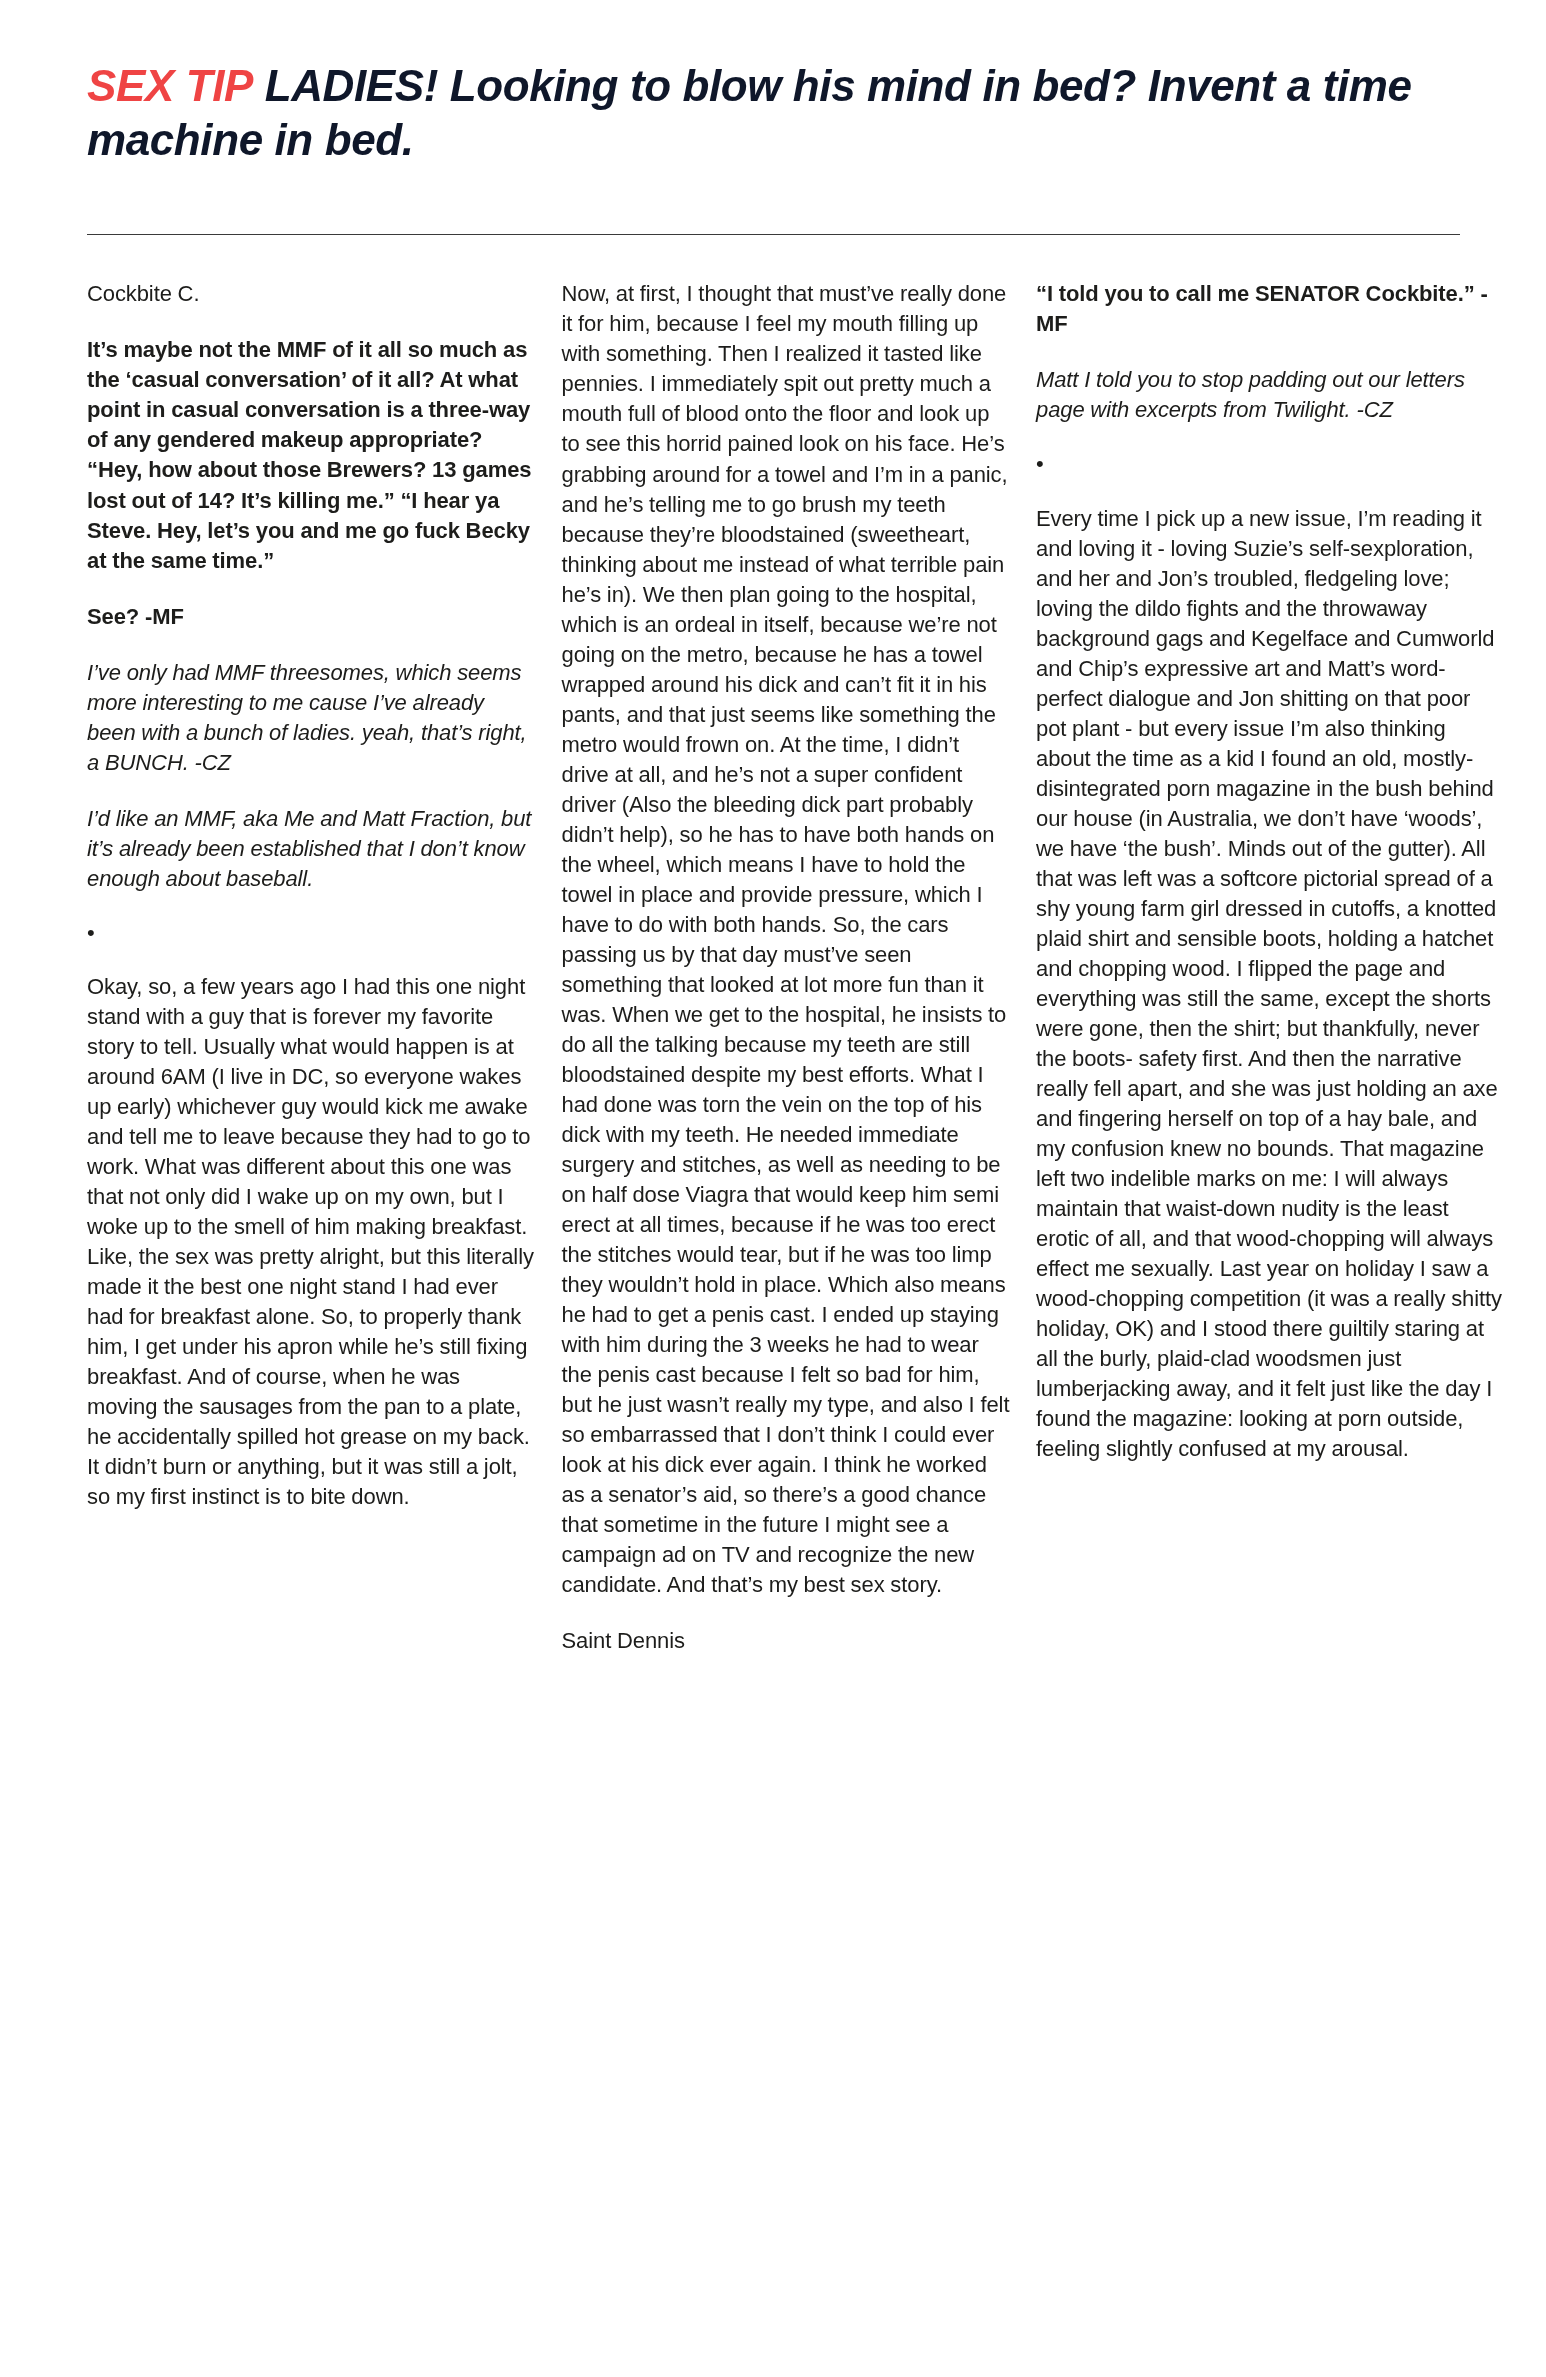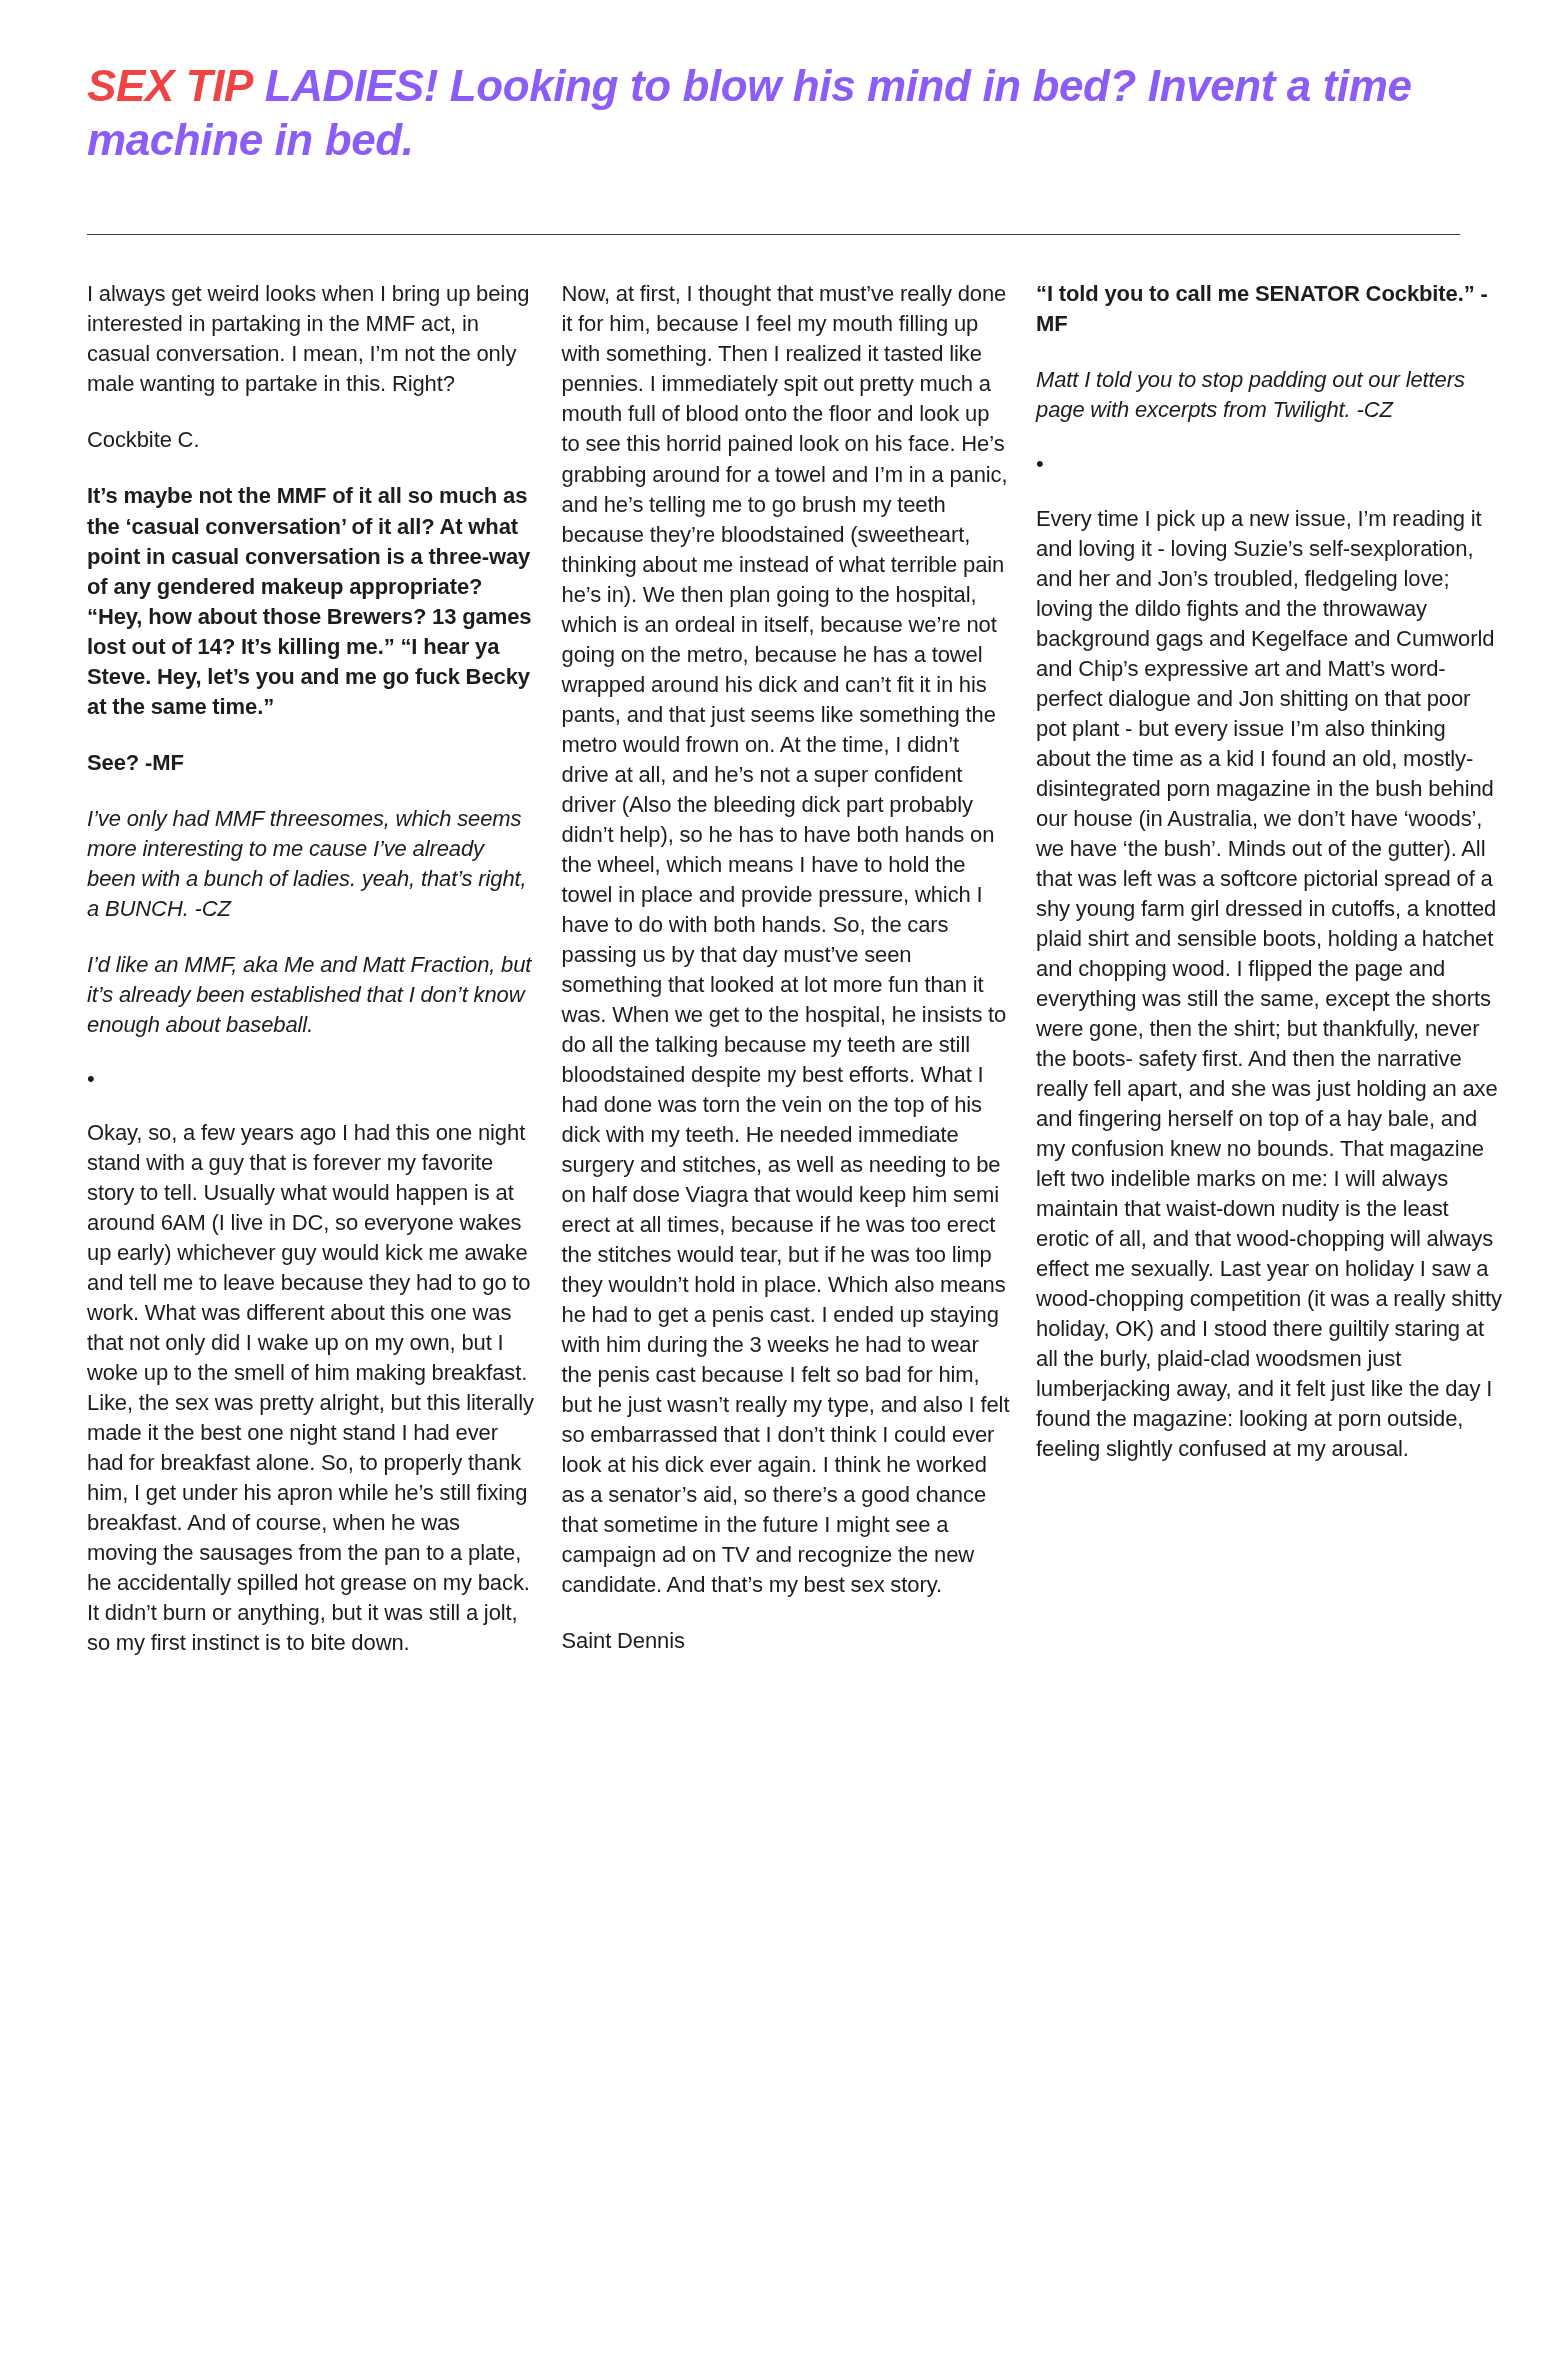--- a/index.html
+++ b/index.html
@@ -28,21 +28,21 @@
     font-style: italic;
     font-weight: 700;
     letter-spacing: -0.4px;
     margin: 0;
     padding-top: 6.2px;
   }
   .headline .kicker {
     color: #ef4444;
   }
   .headline .rest {
-    color: #8b5cf6;
+    color: #0f172a;
     font-weight: 600;
   }
   .rule {
     border: 0;
     border-top: 1.6px solid #3a3a3a;
     margin: 67px 0 0 0;
     width: 100%;
   }
   
   .columns {
@@ -79,21 +79,20 @@
 <div class="page">
 
   <h1 class="headline">
     <span class="kicker">SEX TIP</span><span class="rest"> LADIES! Looking to blow his mind in bed? Invent a time machine in bed.</span>
   </h1>
 
   <hr class="rule">
 
   <div class="columns">
     <div class="col" id="c1">
-        <p class="blk">I always get weird looks when I bring up being interested in partaking in the MMF act, in casual conversation. I mean, I’m not the only male wanting to partake in this. Right?</p>
         <p class="blk">Cockbite C.</p>
         <p class="blk b">It’s maybe not the MMF of it all so much as the ‘casual conversation’ of it all? At what point in casual conversation is a three-way of any gendered makeup appropriate? “Hey, how about those Brewers? 13 games lost out of 14? It’s killing me.” “I hear ya Steve. Hey, let’s you and me go fuck Becky at the same time.”</p>
         <p class="blk b">See? -MF</p>
         <p class="blk bi">I’ve only had MMF threesomes, which seems more interesting to me cause I’ve already been with a bunch of ladies. yeah, that’s right, a BUNCH. -CZ</p>
         <p class="blk bi">I’d like an MMF, aka Me and Matt Fraction, but it’s already been established that I don’t know enough about baseball.</p>
         <p class="blk bullet">•</p>
         <p class="blk">Okay, so, a few years ago I had this one night stand with a guy that is forever my favorite story to tell. Usually what would happen is at around 6AM (I live in DC, so everyone wakes up early) whichever guy would kick me awake and tell me to leave because they had to go to work. What was different about this one was that not only did I wake up on my own, but I woke up to the smell of him making breakfast. Like, the sex was pretty alright, but this literally made it the best one night stand I had ever had for breakfast alone. So, to properly thank him, I get under his apron while he’s still fixing breakfast. And of course, when he was moving the sausages from the pan to a plate, he accidentally spilled hot grease on my back. It didn’t burn or anything, but it was still a jolt, so my first instinct is to bite down.</p>
       </div>
     <div class="col" id="c2">
         <p class="blk">Now, at first, I thought that must’ve really done it for him, because I feel my mouth filling up with something. Then I realized it tasted like pennies. I immediately spit out pretty much a mouth full of blood onto the floor and look up to see this horrid pained look on his face. He’s grabbing around for a towel and I’m in a panic, and he’s telling me to go brush my teeth because they’re bloodstained (sweetheart, thinking about me instead of what terrible pain he’s in). We then plan going to the hospital, which is an ordeal in itself, because we’re not going on the metro, because he has a towel wrapped around his dick and can’t fit it in his pants, and that just seems like something the metro would frown on. At the time, I didn’t drive at all, and he’s not a super confident driver (Also the bleeding dick part probably didn’t help), so he has to have both hands on the wheel, which means I have to hold the towel in place and provide pressure, which I have to do with both hands. So, the cars passing us by that day must’ve seen something that looked at lot more fun than it was. When we get to the hospital, he insists to do all the talking because my teeth are still bloodstained despite my best efforts. What I had done was torn the vein on the top of his dick with my teeth. He needed immediate surgery and stitches, as well as needing to be on half dose Viagra that would keep him semi erect at all times, because if he was too erect the stitches would tear, but if he was too limp they wouldn’t hold in place. Which also means he had to get a penis cast. I ended up staying with him during the 3 weeks he had to wear the penis cast because I felt so bad for him, but he just wasn’t really my type, and also I felt so embarrassed that I don’t think I could ever look at his dick ever again. I think he worked as a senator’s aid, so there’s a good chance that sometime in the future I might see a campaign ad on TV and recognize the new candidate. And that’s my best sex story.</p>

